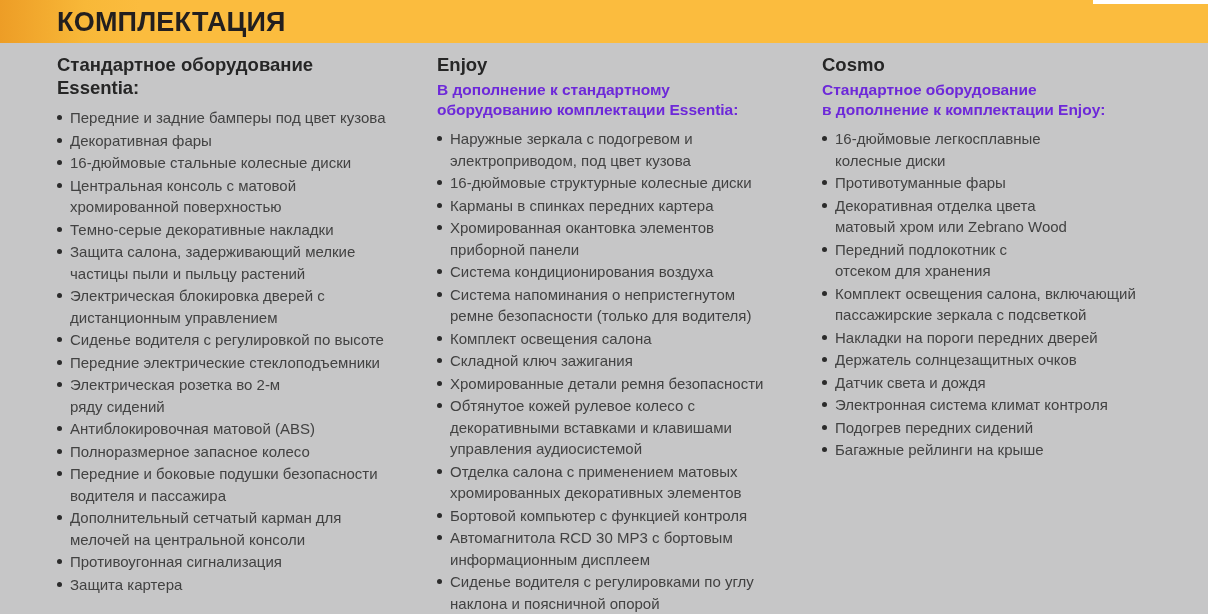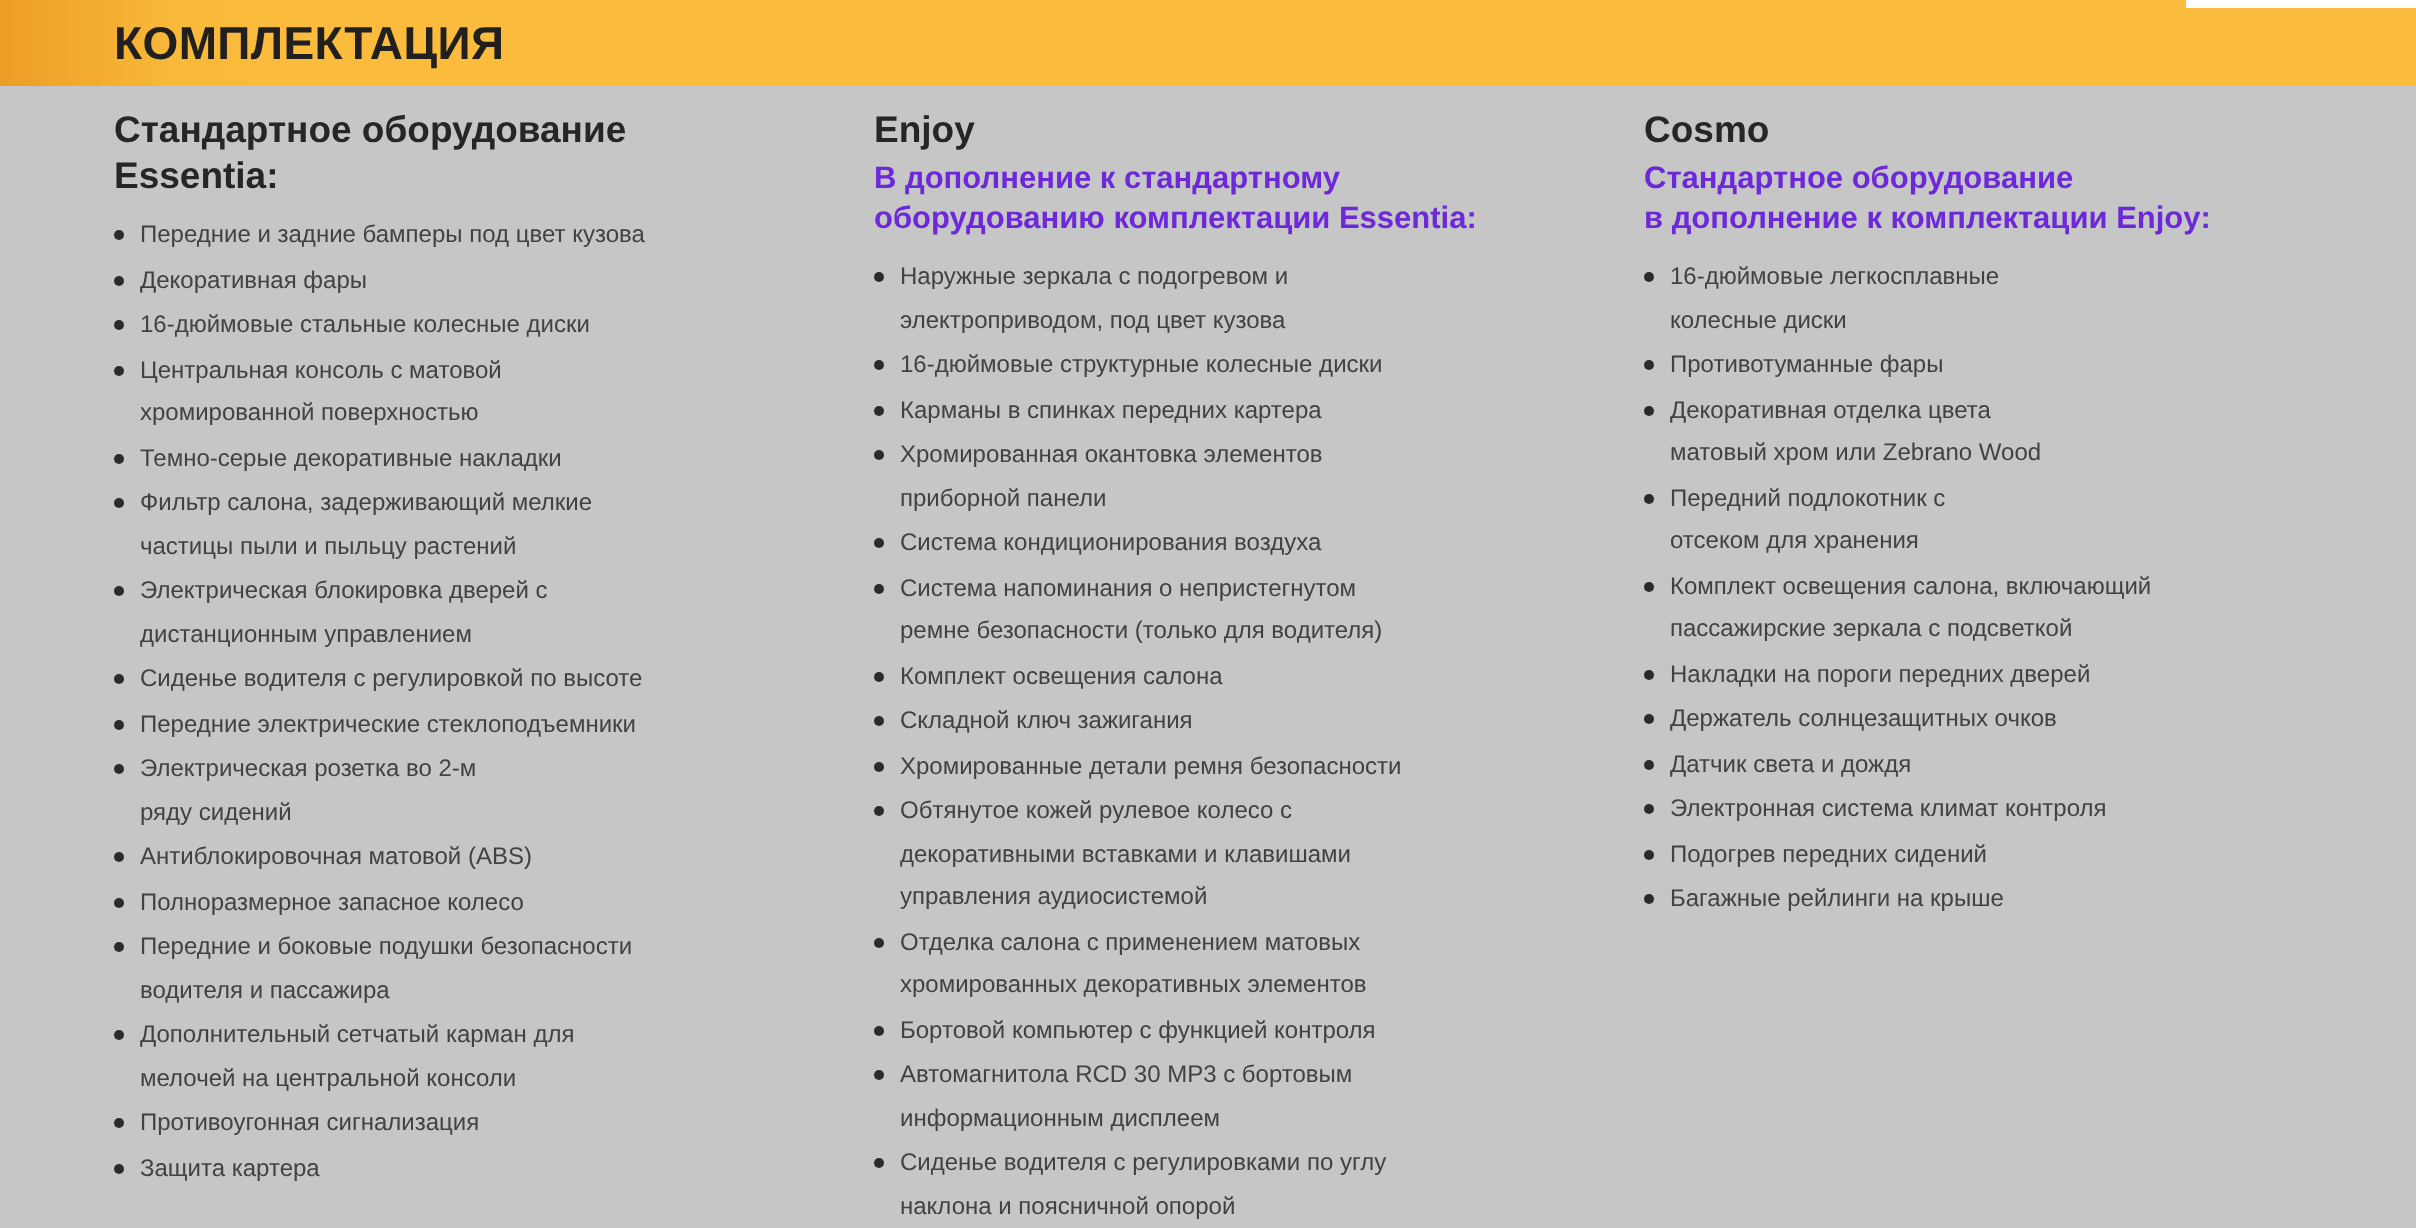--- a/index.html
+++ b/index.html
@@ -11,21 +11,21 @@
   }
   .page { position: relative; width: 1208px; height: 614px; }
 
   
   .header-band {
     position: absolute; left: 0; top: 0; width: 1208px; height: 43px;
     background: linear-gradient(to right, #ed9d26 0px, #f8b838 85px, #fbbc3e 140px, #fbbc3e 100%);
   }
   .header-band h1 {
     position: absolute; left: 57px; top: 50%; transform: translateY(-50%);
-    font-size: 23px; font-weight: bold; color: #221f1f; letter-spacing: 0.2px;
+    font-size: 27px; font-weight: bold; color: #221f1f; letter-spacing: 0.2px;
   }
   .corner-sliver {
     position: absolute; top: 0; left: 1093px; width: 115px; height: 4px;
     background: #ffffff;
   }
 
   
   .content {
     position: absolute; left: 0; top: 43px; width: 1208px; height: 571px;
     background: #c6c6c7;
@@ -48,21 +48,21 @@
   ul.equipment-list { list-style: none; margin-top: 8px; }
   ul.equipment-list li {
     display: flex; align-items: flex-start;
     margin-bottom: 1px;
   }
   .bullet {
     flex: 0 0 auto; width: 5px; height: 5px; border-radius: 50%;
     background: #2b2b2b; margin: 8px 8px 0 0;
   }
   .item-text {
-    font-size: 12px; line-height: 21.5px; color: #424242;
+    font-size: 15px; line-height: 21.5px; color: #424242;
     white-space: pre-line;
   }
 </style>
 </head>
 <body>
 
 <div class="page">
 
   <div class="header-band">
     <h1>КОМПЛЕКТАЦИЯ</h1>
@@ -92,21 +92,21 @@
             <span class="bullet"></span>
             <span class="item-text">Центральная консоль с матовой
 хромированной поверхностью</span>
           </li>
           <li>
             <span class="bullet"></span>
             <span class="item-text">Темно-серые декоративные накладки</span>
           </li>
           <li>
             <span class="bullet"></span>
-            <span class="item-text">Фильтр салона, задерживающий мелкие
+            <span class="item-text">Защита салона, задерживающий мелкие
 частицы пыли и пыльцу растений</span>
           </li>
           <li>
             <span class="bullet"></span>
             <span class="item-text">Электрическая блокировка дверей с
 дистанционным управлением</span>
           </li>
           <li>
             <span class="bullet"></span>
             <span class="item-text">Сиденье водителя с регулировкой по высоте</span>

